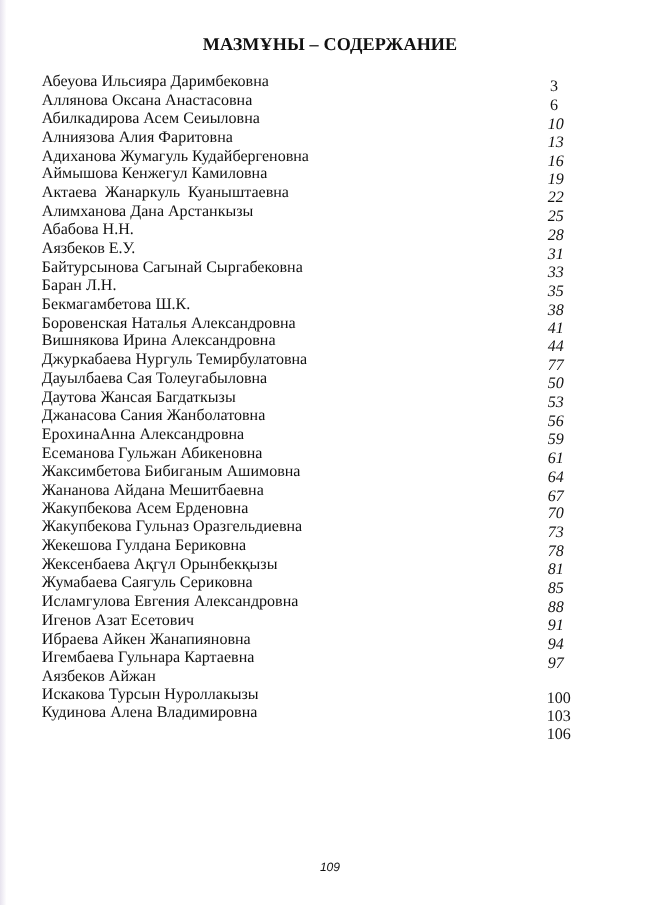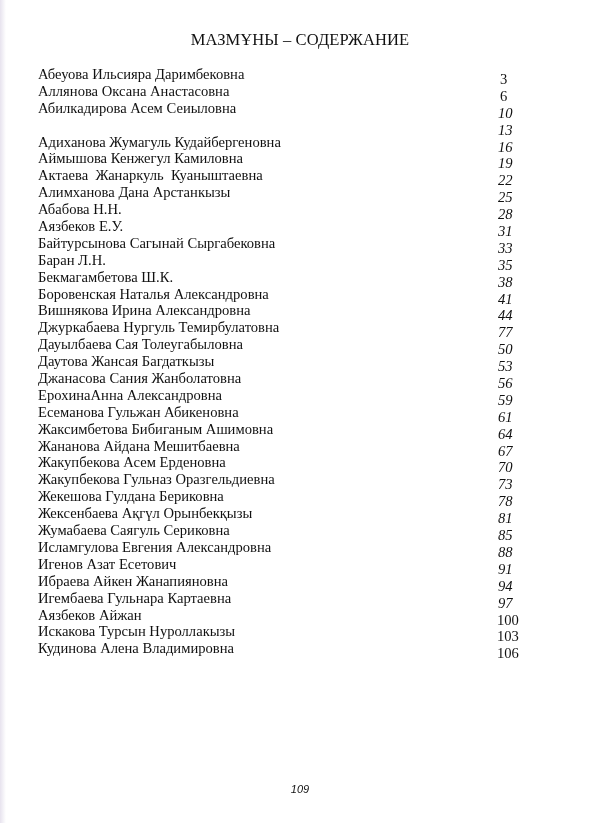--- a/index.html
+++ b/index.html
@@ -9,33 +9,33 @@
     position: relative;
     font-family: "Liberation Serif", "DejaVu Serif", serif;
     color: #111;
   }
   .edge {
     position: absolute; left: 0; top: 0; width: 6px; height: 823px;
     background: linear-gradient(to right, #e7e3ee, #ffffff);
   }
   .title {
     position: absolute; top: 30px; left: 0; width: 600px;
-    text-align: center; font-weight: normal; font-size: 16.5px;
+    text-align: center; font-weight: bold; font-size: 16.5px;
     letter-spacing: 0.1px;
   }
   .toc {
     position: absolute; top: 66px; left: 22px; width: 500px;
   }
   .row {
     position: relative; height: 16.9px; font-size: 14.6px; line-height: 16px;
   }
   .row .name { position: absolute; left: 16px; top: 0; white-space: pre; }
   .row .page { position: absolute; left: 478px; top: 5px; white-space: nowrap; }
   .row .page.w2 { left: 476px; font-style: italic; }
-  .row .page.w3 { left: 475px; }
+  .row .page.w3 { left: 475px; margin-top: 15px; }
   .footer {
     position: absolute; top: 783px; left: 0; width: 600px; text-align: center;
     font-family: "Liberation Sans", "DejaVu Sans", sans-serif; font-size: 11px; font-style: italic;
   }
 </style>
 </head>
 <body>
 
 <div class="edge"></div>
 
@@ -48,20 +48,21 @@
     </div>
     <div class="row">
       <span class="name">Аллянова Оксана Анастасовна</span>
       <span class="page">6</span>
     </div>
     <div class="row">
       <span class="name">Абилкадирова Асем Сеиыловна</span>
       <span class="page w2">10</span>
     </div>
     <div class="row">
+      <span class="name">Алниязова Алия Фаритовна</span>
       <span class="page w2">13</span>
     </div>
     <div class="row">
       <span class="name">Адиханова Жумагуль Кудайбергеновна</span>
       <span class="page w2">16</span>
     </div>
     <div class="row">
       <span class="name">Аймышова Кенжегул Камиловна</span>
       <span class="page w2">19</span>
     </div>

